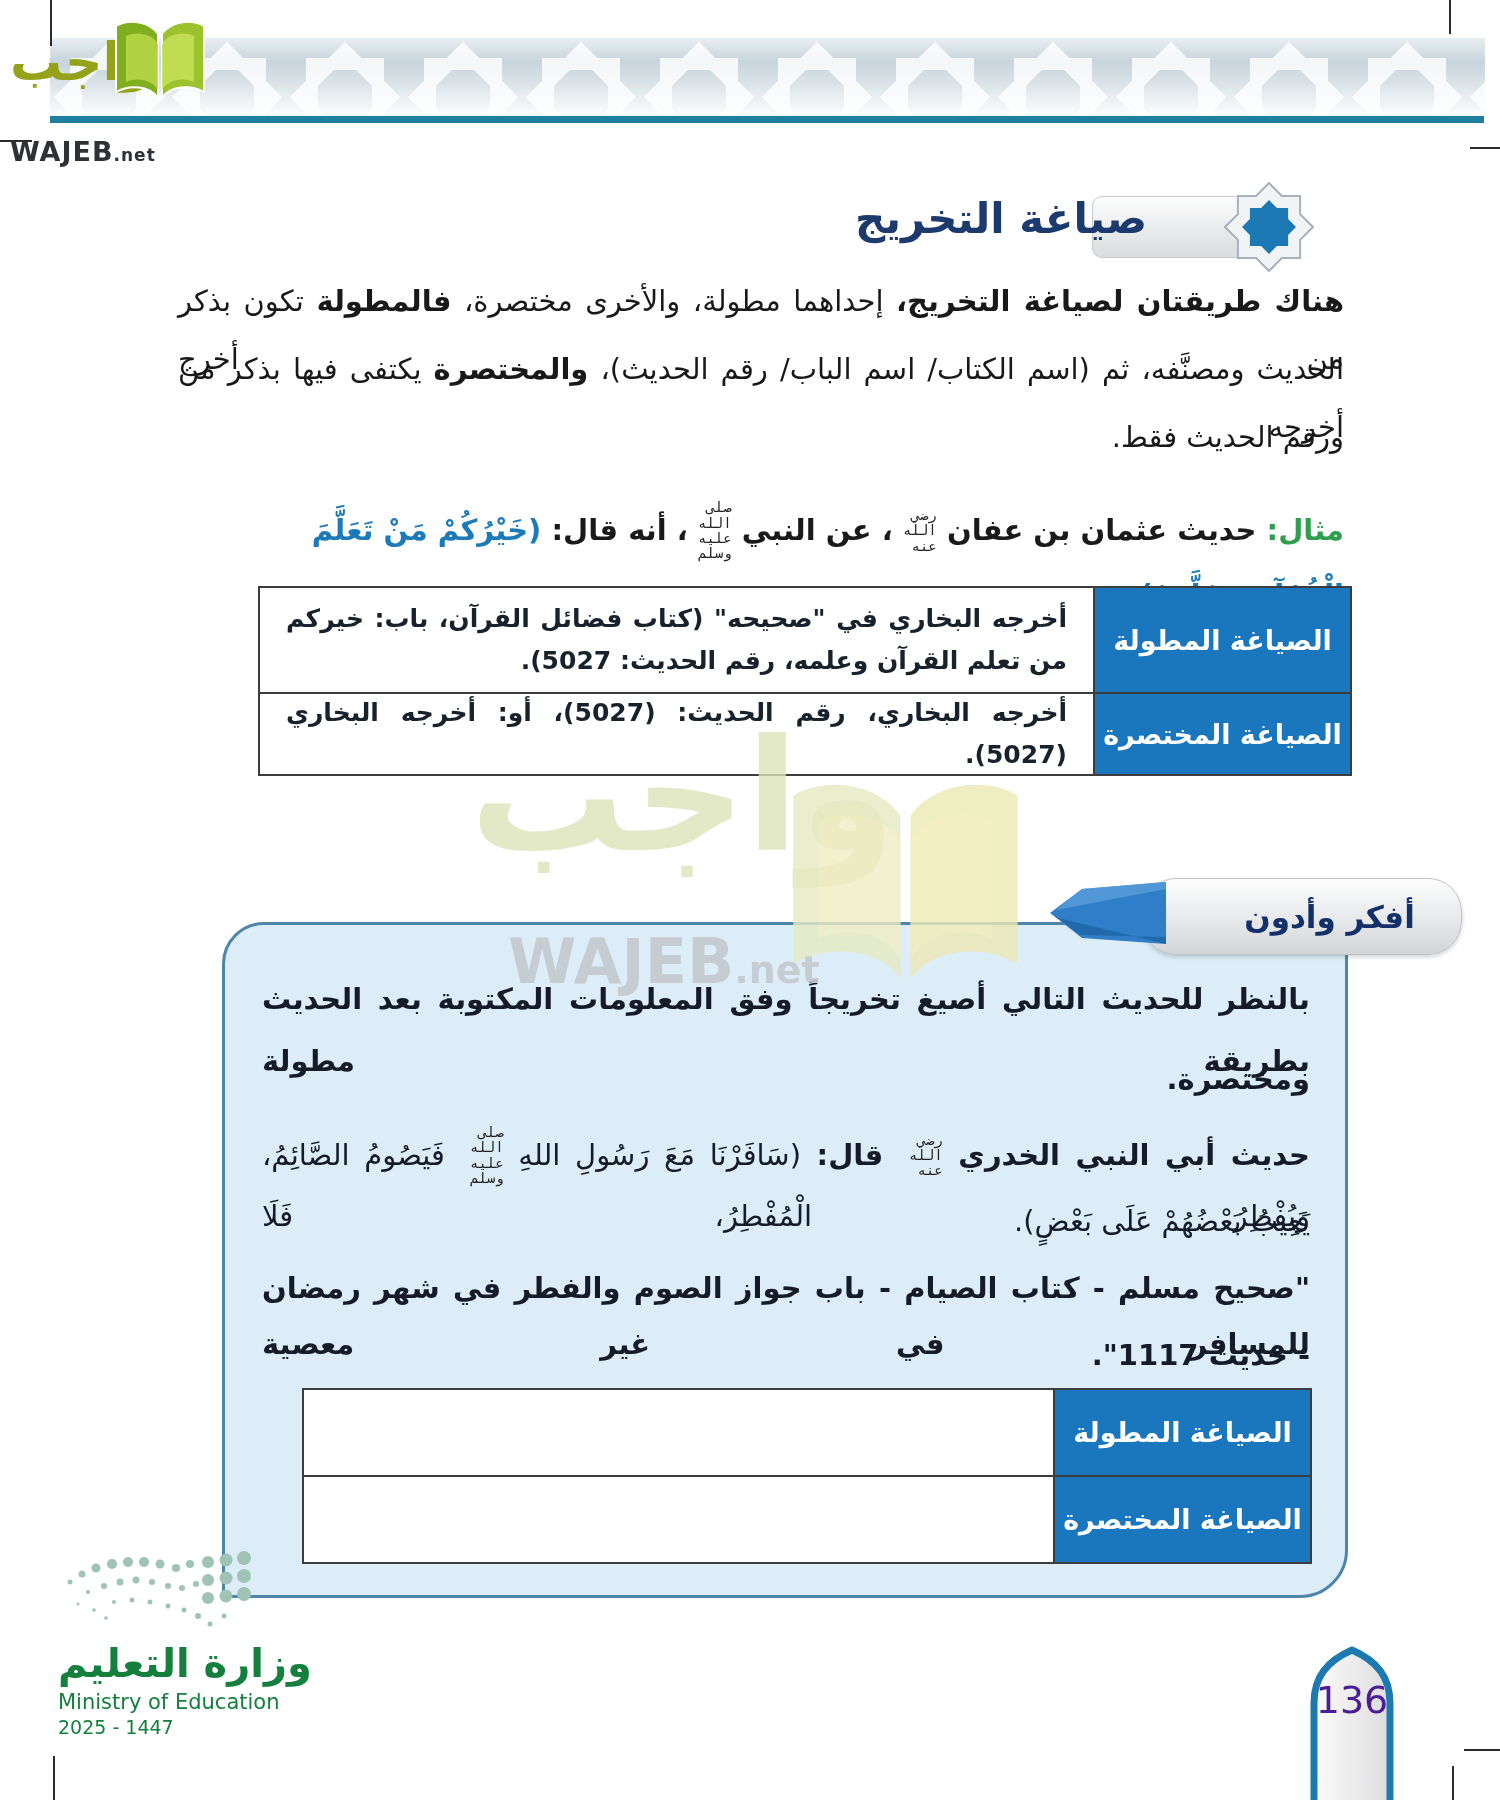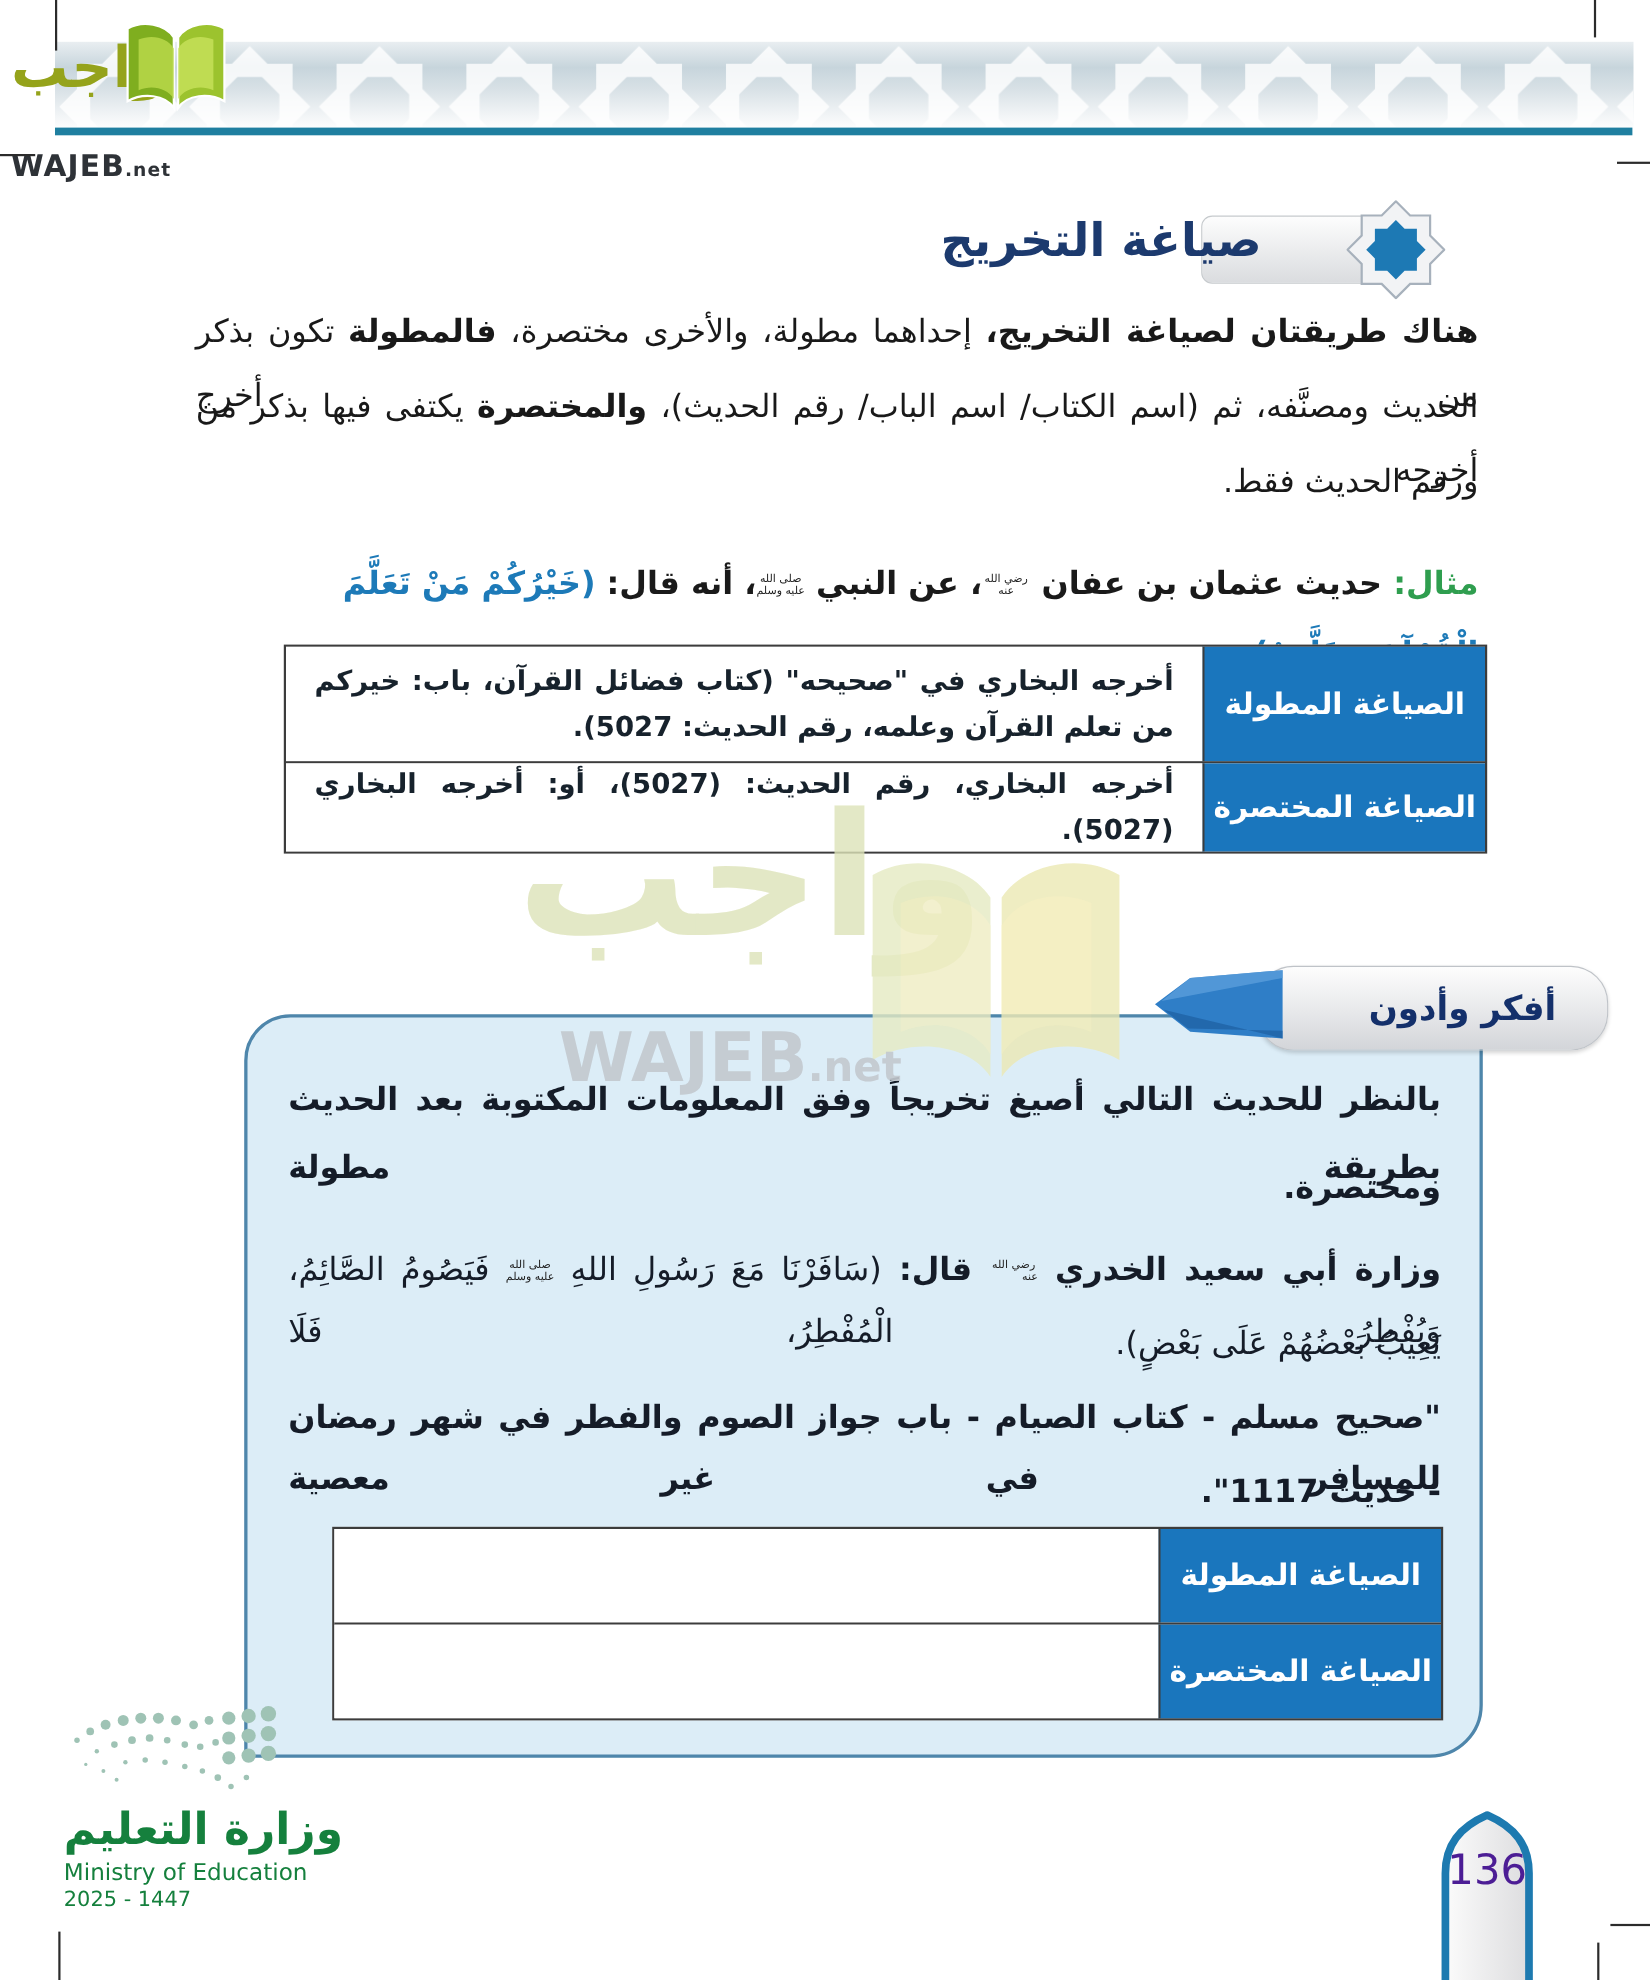--- a/index.html
+++ b/index.html
@@ -32,22 +32,22 @@
   
   .intro{position:absolute;left:178px;top:272px;width:1166px;font-size:29px;color:#191919;}
   .intro .jline{text-align:justify;text-align-last:justify;height:68px;line-height:58px;}
   .intro .lline{text-align:right;height:68px;line-height:58px;}
   b.seg{font-weight:bold;}
 
   .example{position:absolute;left:300px;top:498px;width:1044px;font-size:29px;font-weight:bold;
            color:#1a1a1a;text-align:right;line-height:64px;}
   .example .lbl{color:#2f9e4f;}
   .example .quote{color:#1d7ab8;}
-  .hon{display:inline-block;width:44px;font-size:10px;line-height:1.1;text-align:center;
-       vertical-align:middle;color:#222;font-weight:normal;}
+  .hon{display:inline-block;width:44px;font-size:14px;line-height:1.1;
+       vertical-align:middle;color:#222;font-weight:normal;font-family:Liberation Mono, monospace;}
 
   
   .tbl{position:absolute;border:2px solid #3c3c3c;display:flex;flex-direction:column;background:#fff;}
   .tbl-row{display:flex;}
   .tbl-row + .tbl-row{border-top:2px solid #3c3c3c;}
   .th{width:255px;flex:0 0 255px;background:#1a76bd;color:#fff;font-size:27px;font-weight:bold;
       display:flex;align-items:center;justify-content:center;border-left:2px solid #3c3c3c;}
   .td{flex:1;background:#fff;font-size:25px;font-weight:bold;color:#17222c;
       padding:10px 26px;text-align:justify;line-height:42px;display:block;}
   .td.single{display:flex;align-items:center;justify-content:flex-start;}
@@ -187,21 +187,21 @@
   </svg>
 
   <div class="abox-text">
     <div class="jline">
       <span>بالنظر للحديث التالي أصيغ تخريجاً وفق المعلومات المكتوبة بعد الحديث بطريقة مطولة</span>
     </div>
     <div class="lline">
       <span>ومختصرة.</span>
     </div>
     <div class="jline hline">
-      <b class="seg">وزارة أبي سعيد الخدري </b><span class="hon">رضي الله عنه</span><b class="seg"> قال: </b><span class="hadith-q">(سَافَرْنَا مَعَ رَسُولِ اللهِ </span><span class="hon">صلى الله عليه وسلم</span><span class="hadith-q"> فَيَصُومُ الصَّائِمُ، وَيُفْطِرُ الْمُفْطِرُ، فَلَا</span>
+      <b class="seg">حديث أبي النبي الخدري </b><span class="hon">رضي الله عنه</span><b class="seg"> قال: </b><span class="hadith-q">(سَافَرْنَا مَعَ رَسُولِ اللهِ </span><span class="hon">صلى الله عليه وسلم</span><span class="hadith-q"> فَيَصُومُ الصَّائِمُ، وَيُفْطِرُ الْمُفْطِرُ، فَلَا</span>
     </div>
     <div class="lline hline">
       <span class="hadith-q">يَعِيبُ بَعْضُهُمْ عَلَى بَعْضٍ).</span>
     </div>
     <div class="jline hline">
       <span>"صحيح مسلم - كتاب الصيام - باب جواز الصوم والفطر في شهر رمضان للمسافر في غير معصية</span>
     </div>
     <div class="lline hline">
       <span>- حديث 1117".</span>
     </div>

